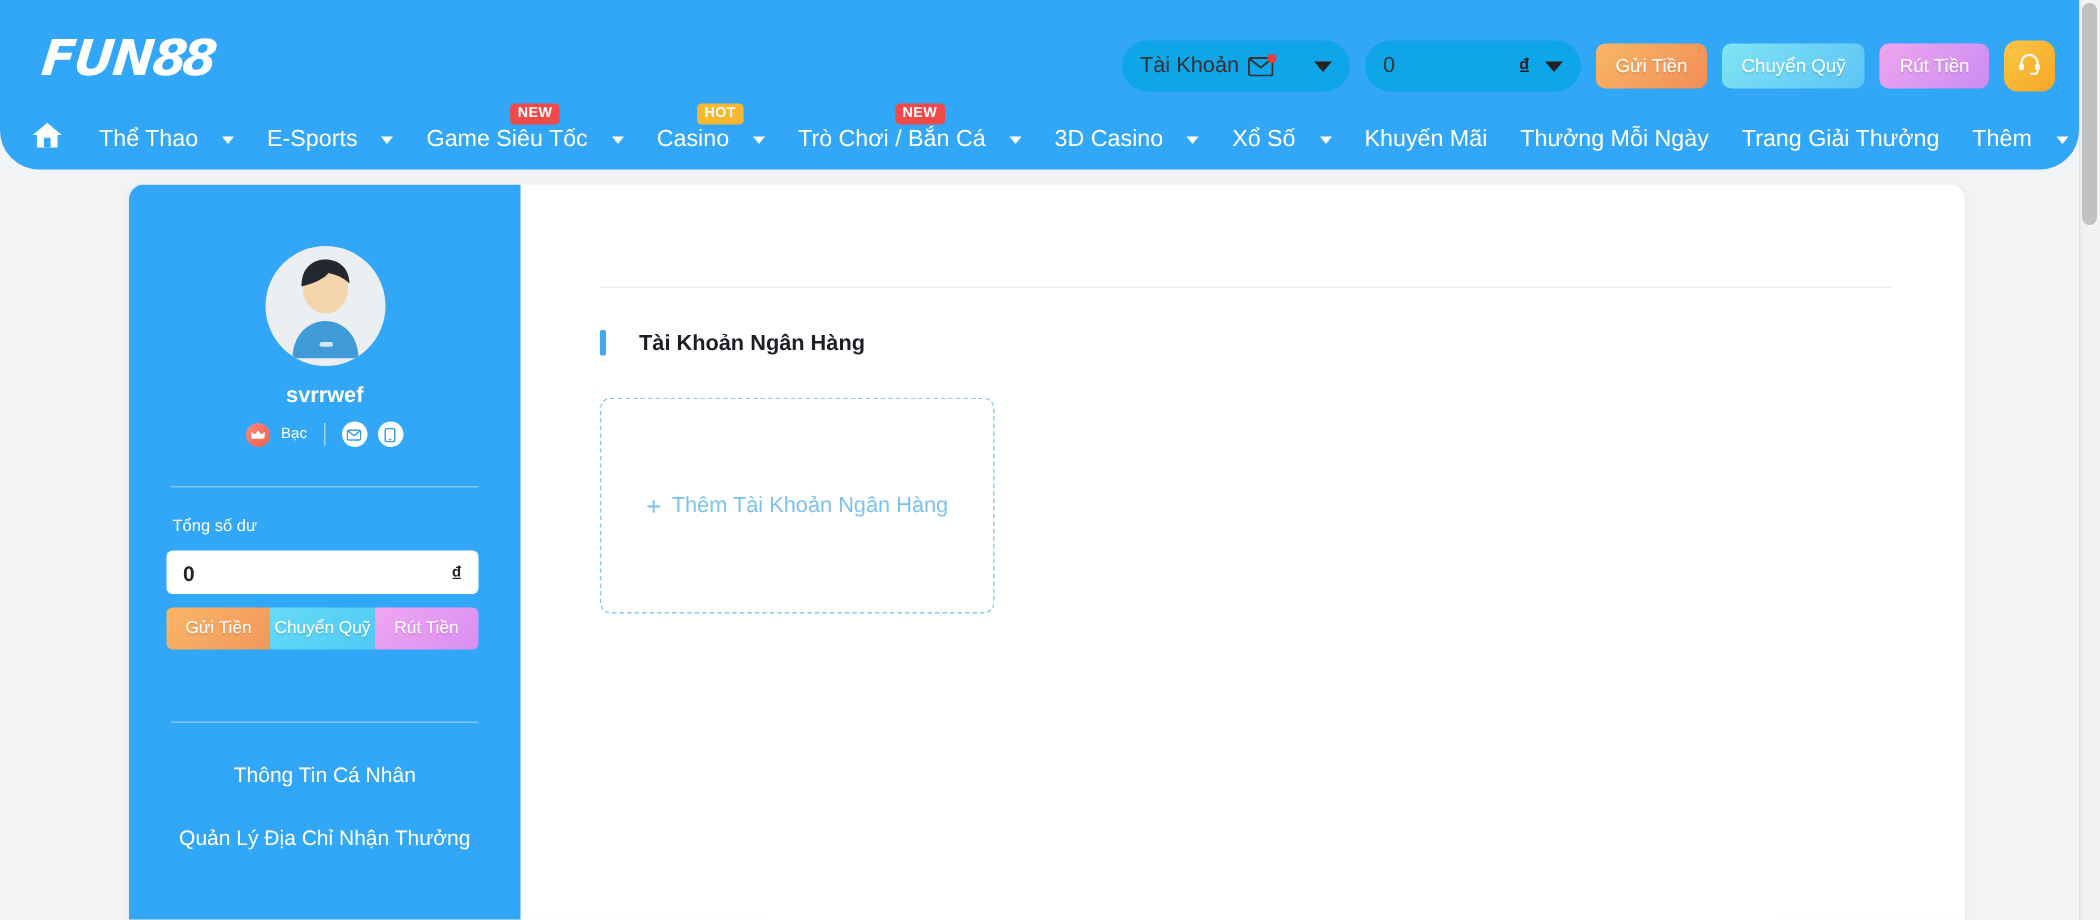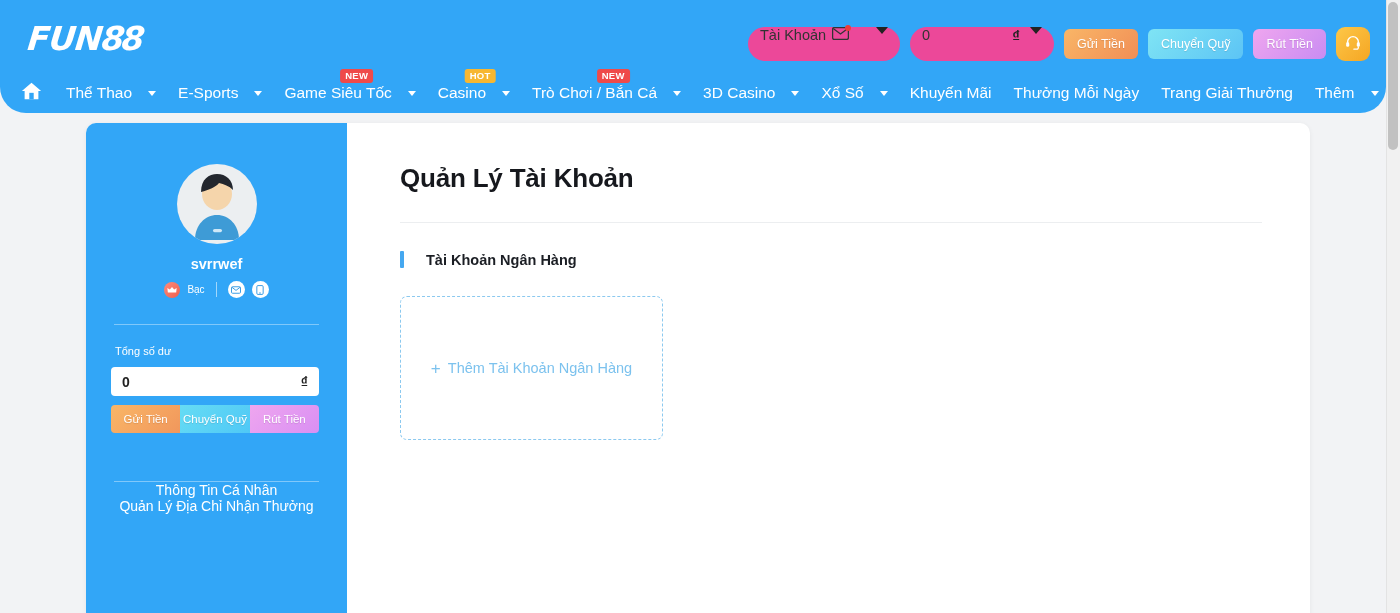--- a/index.html
+++ b/index.html
@@ -24,22 +24,22 @@
     font-size: 33px; font-weight: 700; font-style: italic;
     letter-spacing: -1px; color: #ffffff;
     font-family: "DejaVu Sans", sans-serif;
     transform: skewX(-6deg);
   }
   .logo .eights { letter-spacing: -3px; }
 
   
   .hdr-right { position: absolute; right: 16px; top: 27px; display: flex; align-items: center; gap: 10px; }
   .pill {
-    height: 34px; background: #ec4899; border-radius: 17px;
-    display: flex; padding: 0 12px;
+    height: 34px; background: #0ea5e9; border-radius: 17px;
+    display: flex; align-items: center; padding: 0 12px;
     font-size: 14.5px; color: #333;
   }
   .pill-account { width: 152px; justify-content: flex-start; gap: 6px; }
   .pill-balance { width: 144px; }
   .mail-ic { position: relative; display: inline-block; width: 17px; height: 13px; }
   .mail-ic svg { display: block; }
   .mail-dot {
     position: absolute; right: -2px; top: -2px;
     width: 6px; height: 6px; border-radius: 50%; background: #ef3b3b;
   }
@@ -135,21 +135,21 @@
     display: flex; align-items: center; justify-content: center;
     text-shadow: 0 1px 1px rgba(0,0,0,.12);
   }
   .sb-deposit  { background: linear-gradient(135deg,#f9b667,#f1975c); border-radius: 4px 0 0 4px; }
   .sb-transfer { background: linear-gradient(135deg,#66dcf4,#4fc8f6); }
   .sb-withdraw { background: linear-gradient(135deg,#efa6ef,#d98ff3); border-radius: 0 4px 4px 0; }
 
   .divider2 { height: 1px; background: rgba(255,255,255,.38); margin: 48px 28px 0 28px; }
   .side-link {
     display: block; text-align: center; color: #ffffff; font-size: 14px;
-    cursor: pointer;
+    margin-top: 26px; cursor: pointer;
   }
 
   
   .main { position: absolute; left: 261px; top: 0; right: 0; bottom: 0; padding: 40px 48px 0 53px; }
   .page-title { font-size: 26px; font-weight: 700; color: #16181d; letter-spacing: -.2px; }
   .title-rule { height: 1px; background: #eceef0; margin-top: 28px; }
   .sec-head { display: flex; align-items: center; gap: 22px; margin-top: 28px; }
   .sec-bar { width: 4px; height: 17px; background: #45a8f0; border-radius: 1px; }
   .sec-title { font-size: 14.5px; font-weight: 700; color: #1b1e24; }
   .add-box {
@@ -335,21 +335,20 @@
         <button class="sbtn sb-withdraw">Rút Tiền</button>
       </div>
 
       <div class="divider2"></div>
 
       <a class="side-link">Thông Tin Cá Nhân</a>
       <a class="side-link">Quản Lý Địa Chỉ Nhận Thưởng</a>
     </div>
 
     <div class="main">
-      <div class="page-title">Quản Lý Tài Khoản</div>
       <div class="title-rule"></div>
 
       <div class="sec-head">
         <span class="sec-bar"></span>
         <span class="sec-title">Tài Khoản Ngân Hàng</span>
       </div>
 
       <div class="add-box">
         <span class="lbl">
           <span class="plus">+</span>

